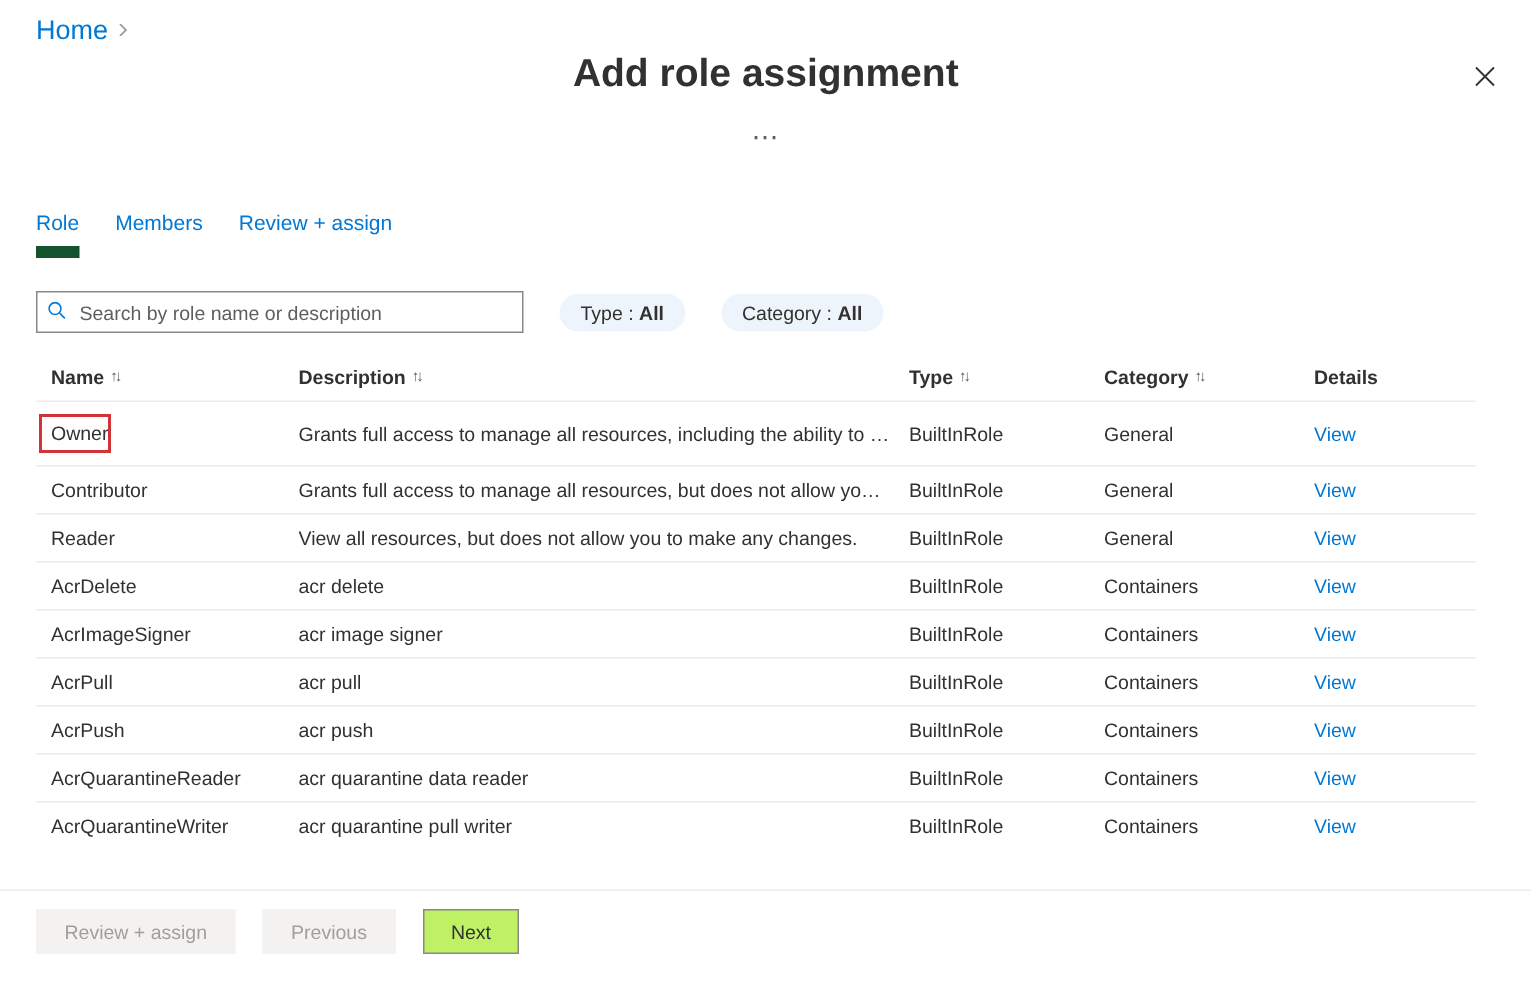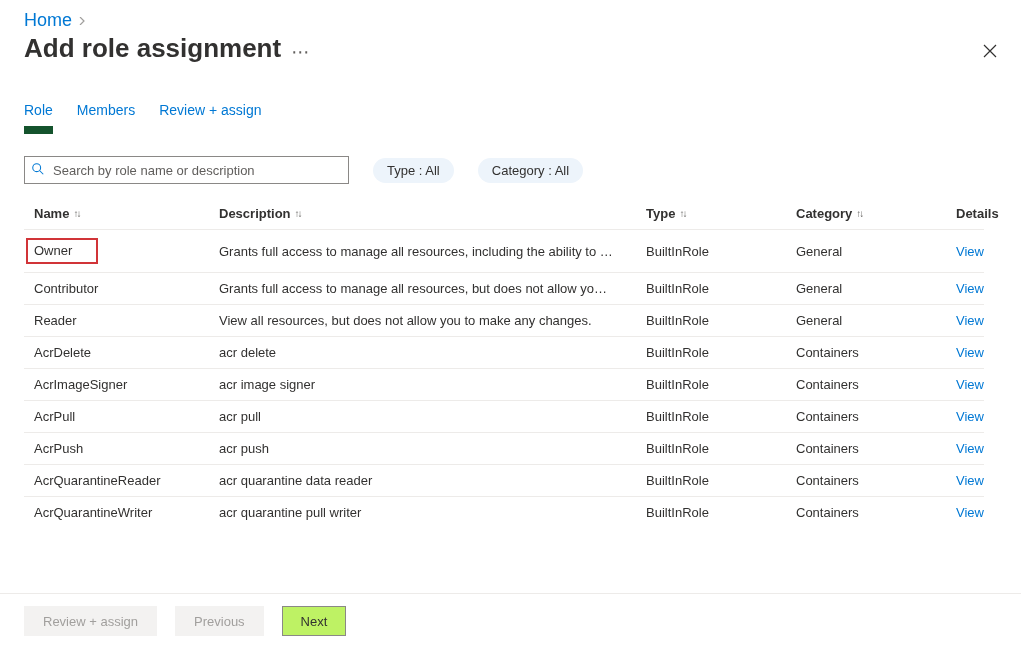--- a/index.html
+++ b/index.html
@@ -39,20 +39,21 @@
     .chevron-right {
       color: #a19f9d;
       font-size: 11px;
       margin-left: 2px;
     }
     .title-row {
       display: flex;
       align-items: center;
       gap: 10px;
       margin-top: 2px;
+      flex-direction: column;
     }
     .page-title {
       font-size: 26px;
       font-weight: 600;
       color: #323130;
     }
     .ellipsis-icon {
       color: #605e5c;
       font-size: 18px;
       cursor: pointer;
@@ -137,30 +138,29 @@
       font-size: 14px;
     }
     .pill {
       background: #edf4fb;
       border-radius: 14px;
       padding: 5px 14px;
       font-size: 13px;
       color: #323130;
       cursor: pointer;
     }
-    .pill b { font-weight: 400; text-align: right; }
+    .pill b { font-weight: 700; text-align: right; }
     .table {
       margin-top: 14px;
       width: 960px;
     }
     .thead, .trow {
       display: grid;
       grid-template-columns: 165px 407px 130px 140px 100px;
       align-items: center;
-      gap: 20px;
     }
     .thead {
       font-weight: 600;
       font-size: 13px;
       padding: 8px 0 8px 10px;
     }
     .th {
       display: flex;
       align-items: center;
       gap: 4px;
@@ -181,21 +181,21 @@
     .tcell-desc {
       color: #323130;
       white-space: nowrap;
       overflow: hidden;
       text-overflow: ellipsis;
       padding-right: 12px;
     }
     .highlight-box {
       display: inline-block;
       border: 2px solid #e3008c;
-      padding: 3px 24px 4px 6px;
+      padding: 3px 0 4px 6px;
       margin-left: -8px;
     }
     .red-highlight {
       border-color: #d13438;
     }
     .view-link {
       color: #0078d4;
       cursor: pointer;
     }
     .footer {

